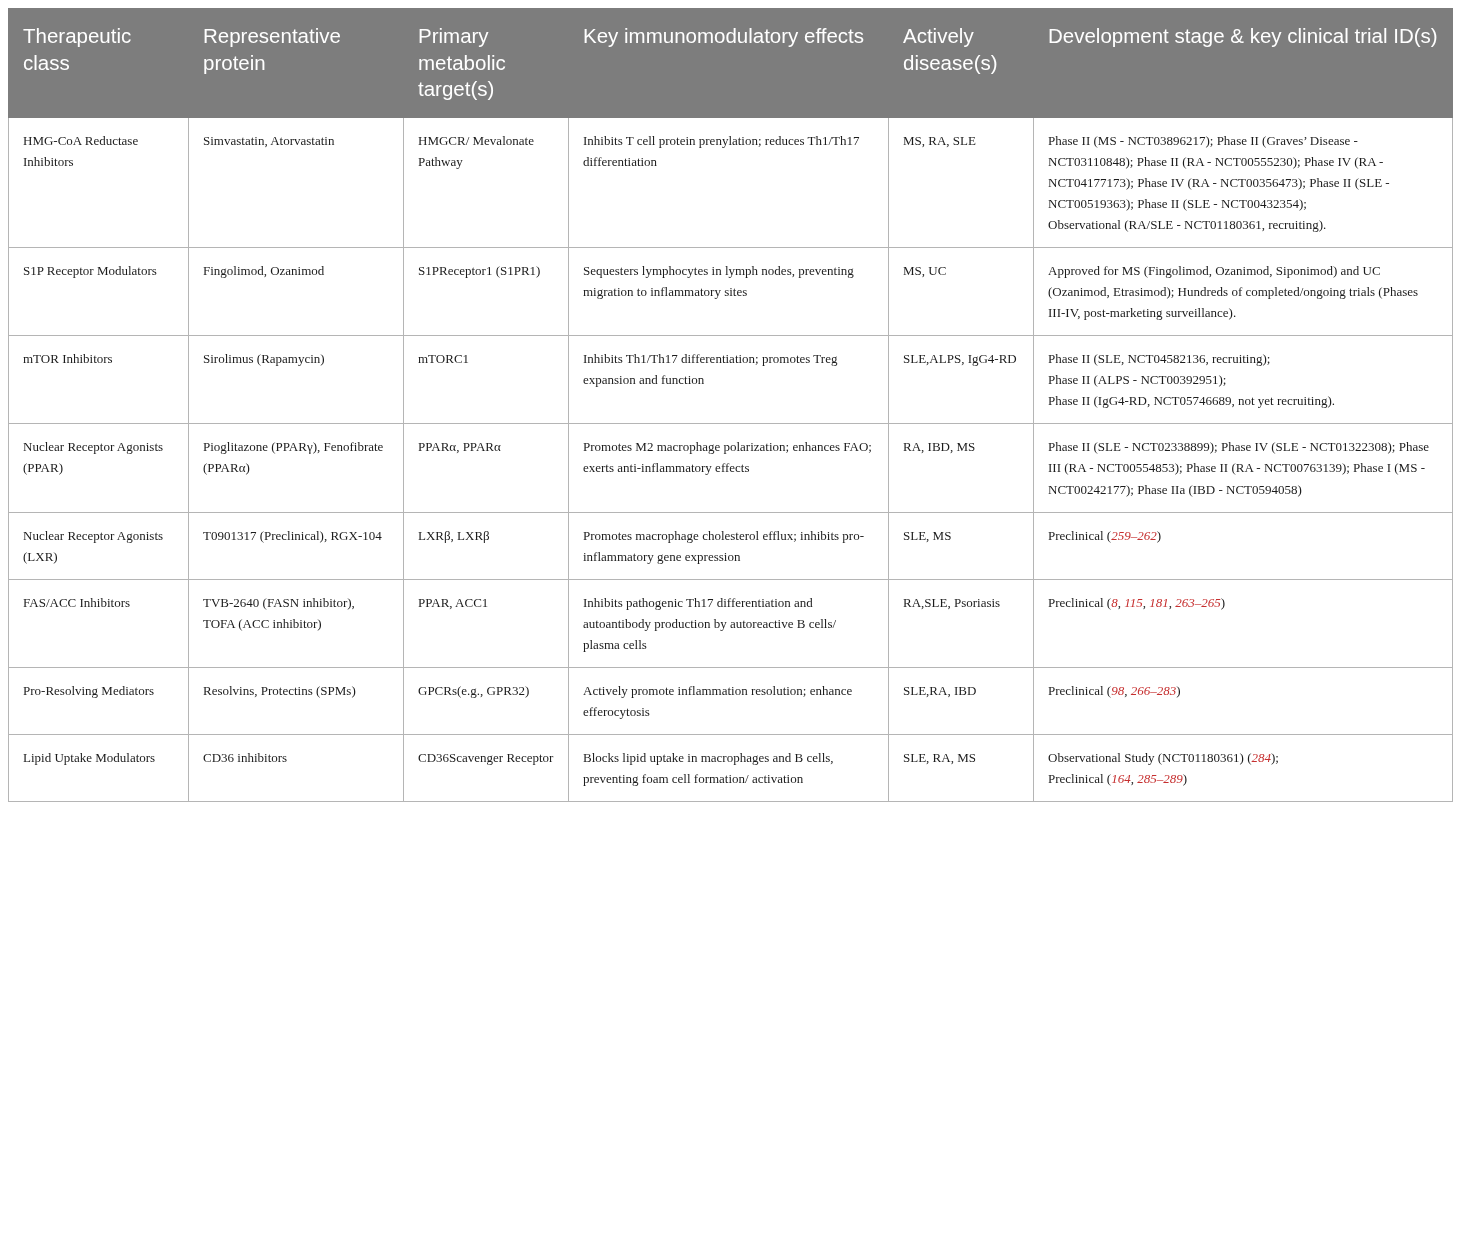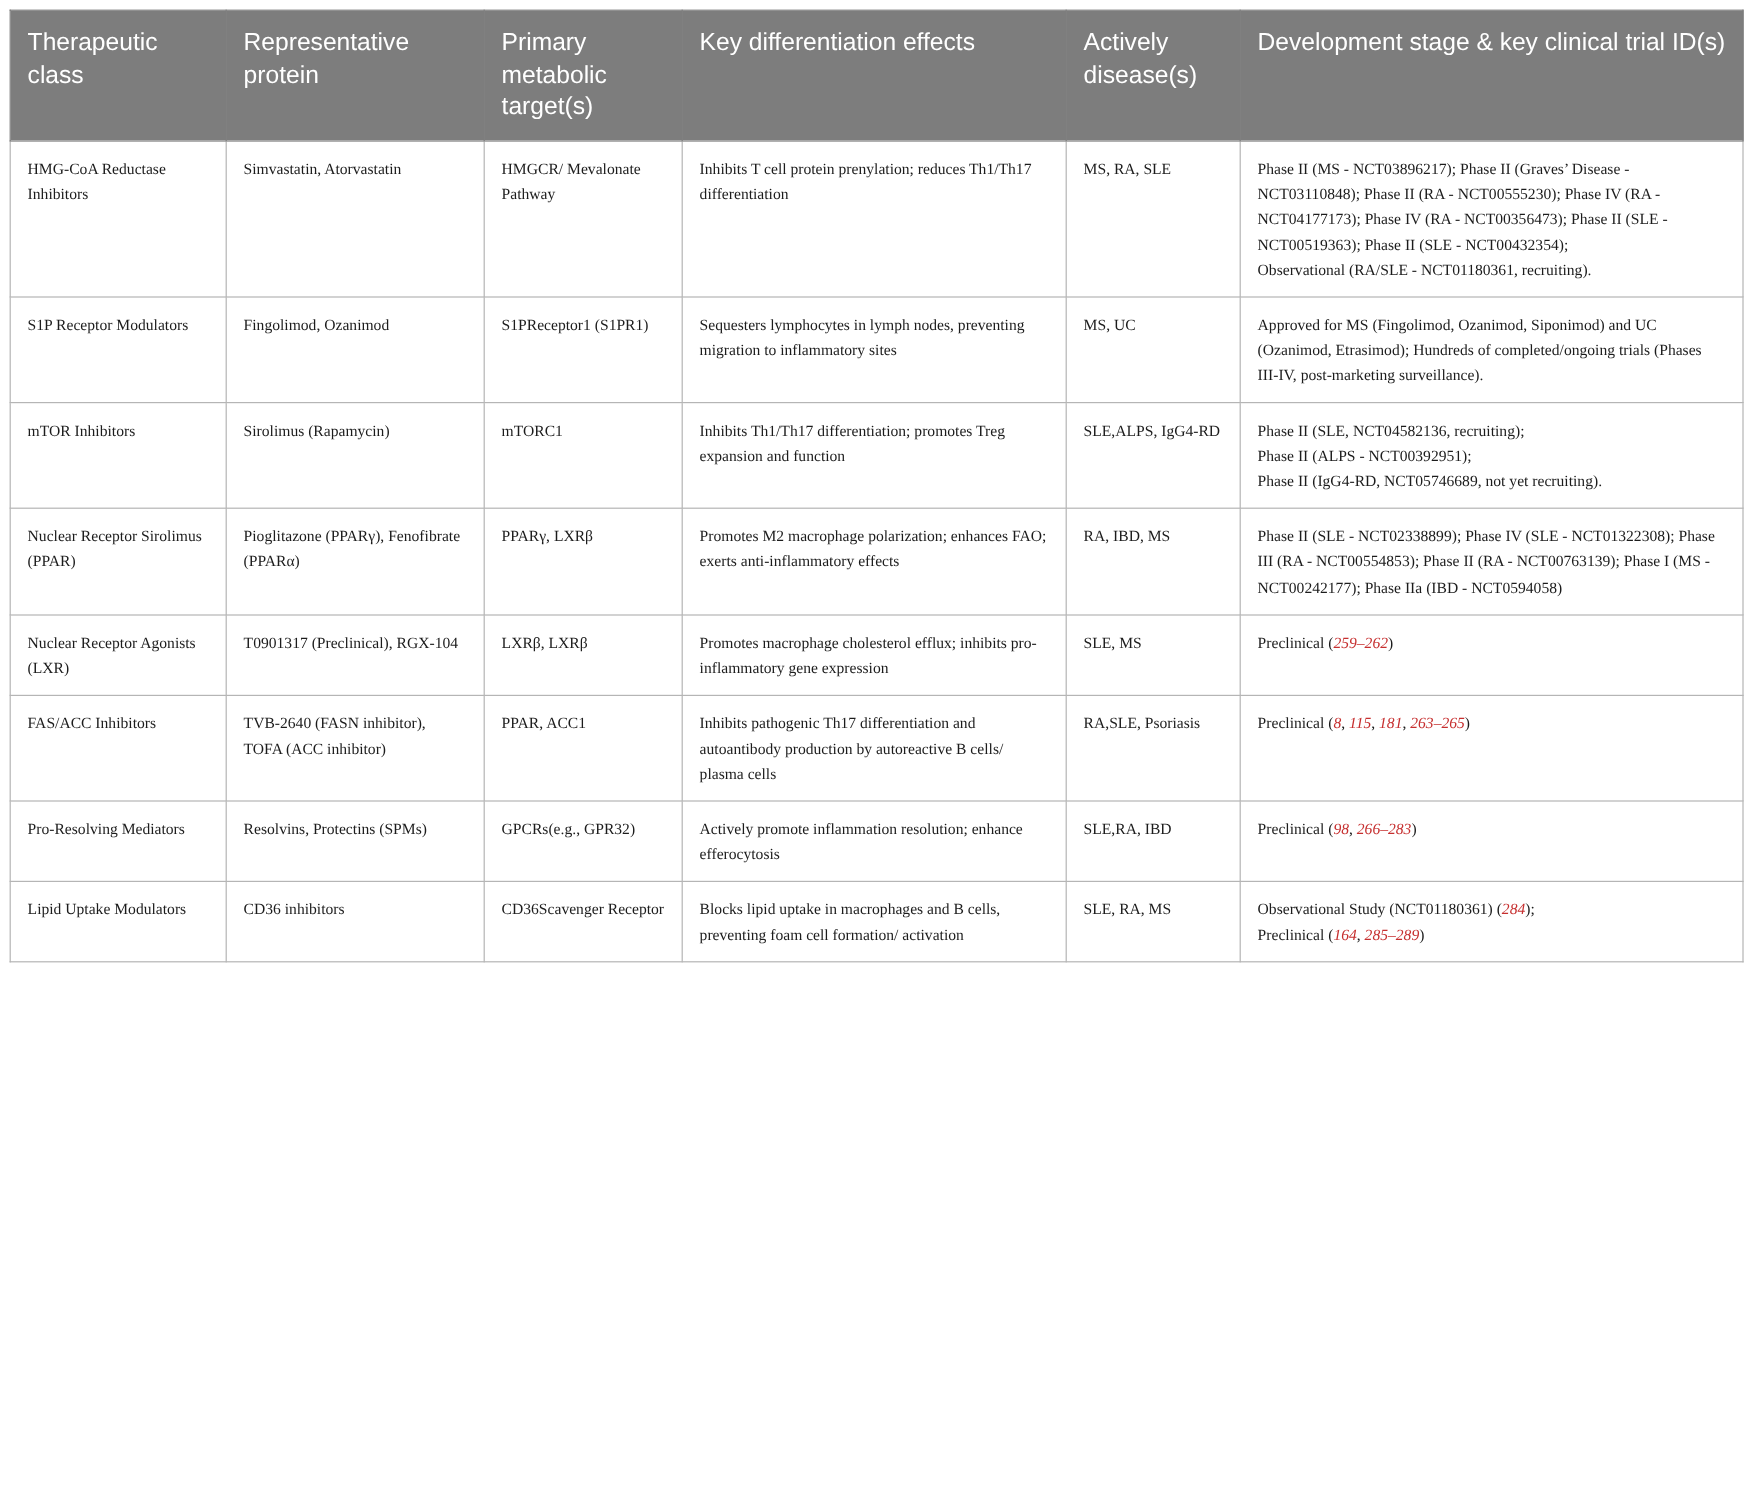--- a/index.html
+++ b/index.html
@@ -61,21 +61,21 @@
         <col class="c3">
         <col class="c4">
         <col class="c5">
         <col class="c6">
     </colgroup>
     <thead>
       <tr>
         <th>Therapeutic class</th>
         <th>Representative protein</th>
         <th>Primary metabolic target(s)</th>
-        <th>Key differentiation effects</th>
+        <th>Key immunomodulatory effects</th>
         <th>Actively disease(s)</th>
         <th>Development stage &amp; key clinical trial ID(s)</th>
       </tr>
     </thead>
     <tbody>
         <tr>
           <td>HMG-CoA Reductase Inhibitors</td>
           <td>Simvastatin, Atorvastatin</td>
           <td>HMGCR/ Mevalonate Pathway</td>
           <td>Inhibits T cell protein prenylation; reduces Th1/Th17 differentiation</td>
@@ -95,23 +95,23 @@
           <td>mTOR Inhibitors</td>
           <td>Sirolimus (Rapamycin)</td>
           <td>mTORC1</td>
           <td>Inhibits Th1/Th17 differentiation; promotes Treg expansion and function</td>
           <td>SLE,ALPS, IgG4-RD</td>
           <td><span>Phase II (SLE, NCT04582136, recruiting);
 Phase II (ALPS - NCT00392951);
 Phase II (IgG4-RD, NCT05746689, not yet recruiting).</span></td>
         </tr>
         <tr>
-          <td>Nuclear Receptor Sirolimus (PPAR)</td>
+          <td>Nuclear Receptor Agonists (PPAR)</td>
           <td>Pioglitazone (PPARγ), Fenofibrate (PPARα)</td>
-          <td>PPARγ, LXRβ</td>
+          <td>PPARα, PPARα</td>
           <td>Promotes M2 macrophage polarization; enhances FAO; exerts anti-inflammatory effects</td>
           <td>RA, IBD, MS</td>
           <td><span>Phase II (SLE - NCT02338899); Phase IV (SLE - NCT01322308); Phase III (RA - NCT00554853); Phase II (RA - NCT00763139); Phase I (MS - NCT00242177); Phase IIa (IBD - NCT0594058)</span></td>
         </tr>
         <tr>
           <td>Nuclear Receptor Agonists (LXR)</td>
           <td>T0901317 (Preclinical), RGX-104</td>
           <td>LXRβ, LXRβ</td>
           <td>Promotes macrophage cholesterol efflux; inhibits pro-inflammatory gene expression</td>
           <td>SLE, MS</td>

